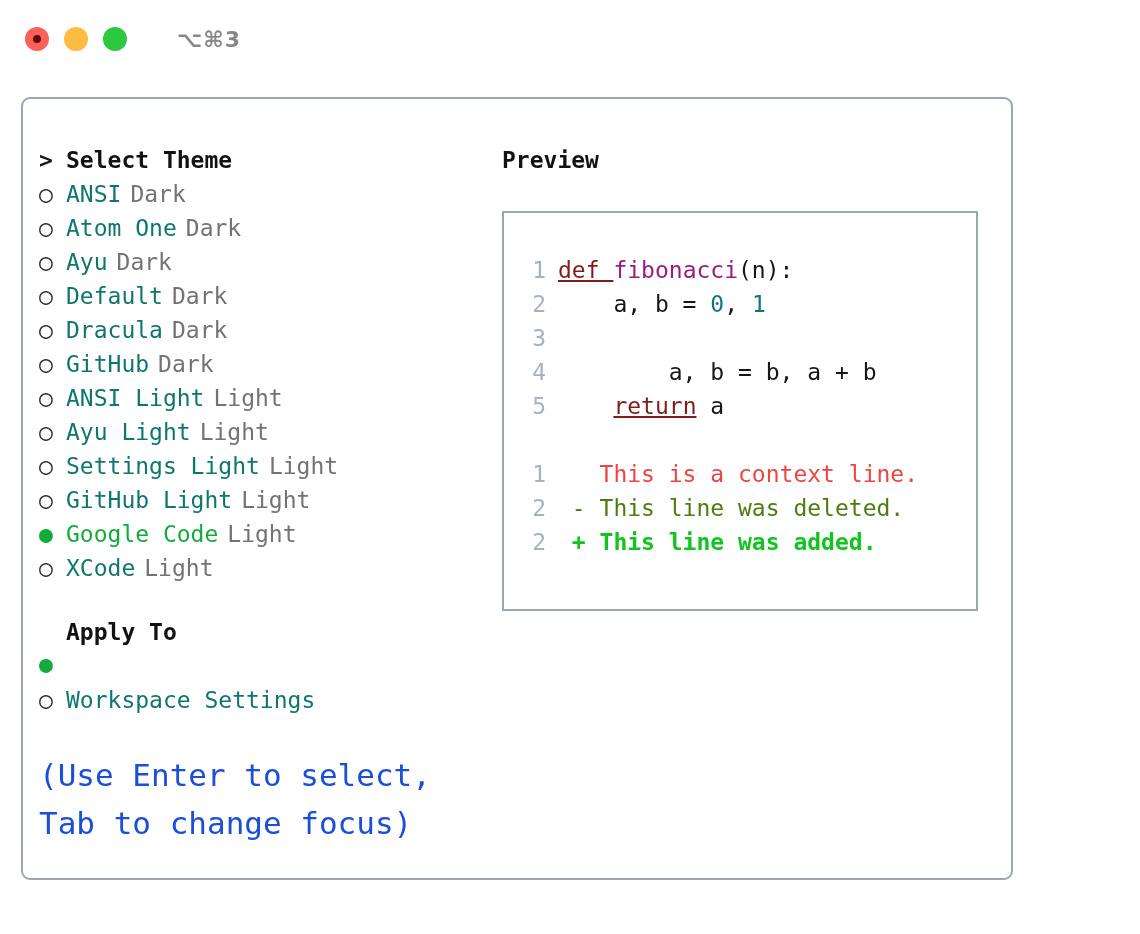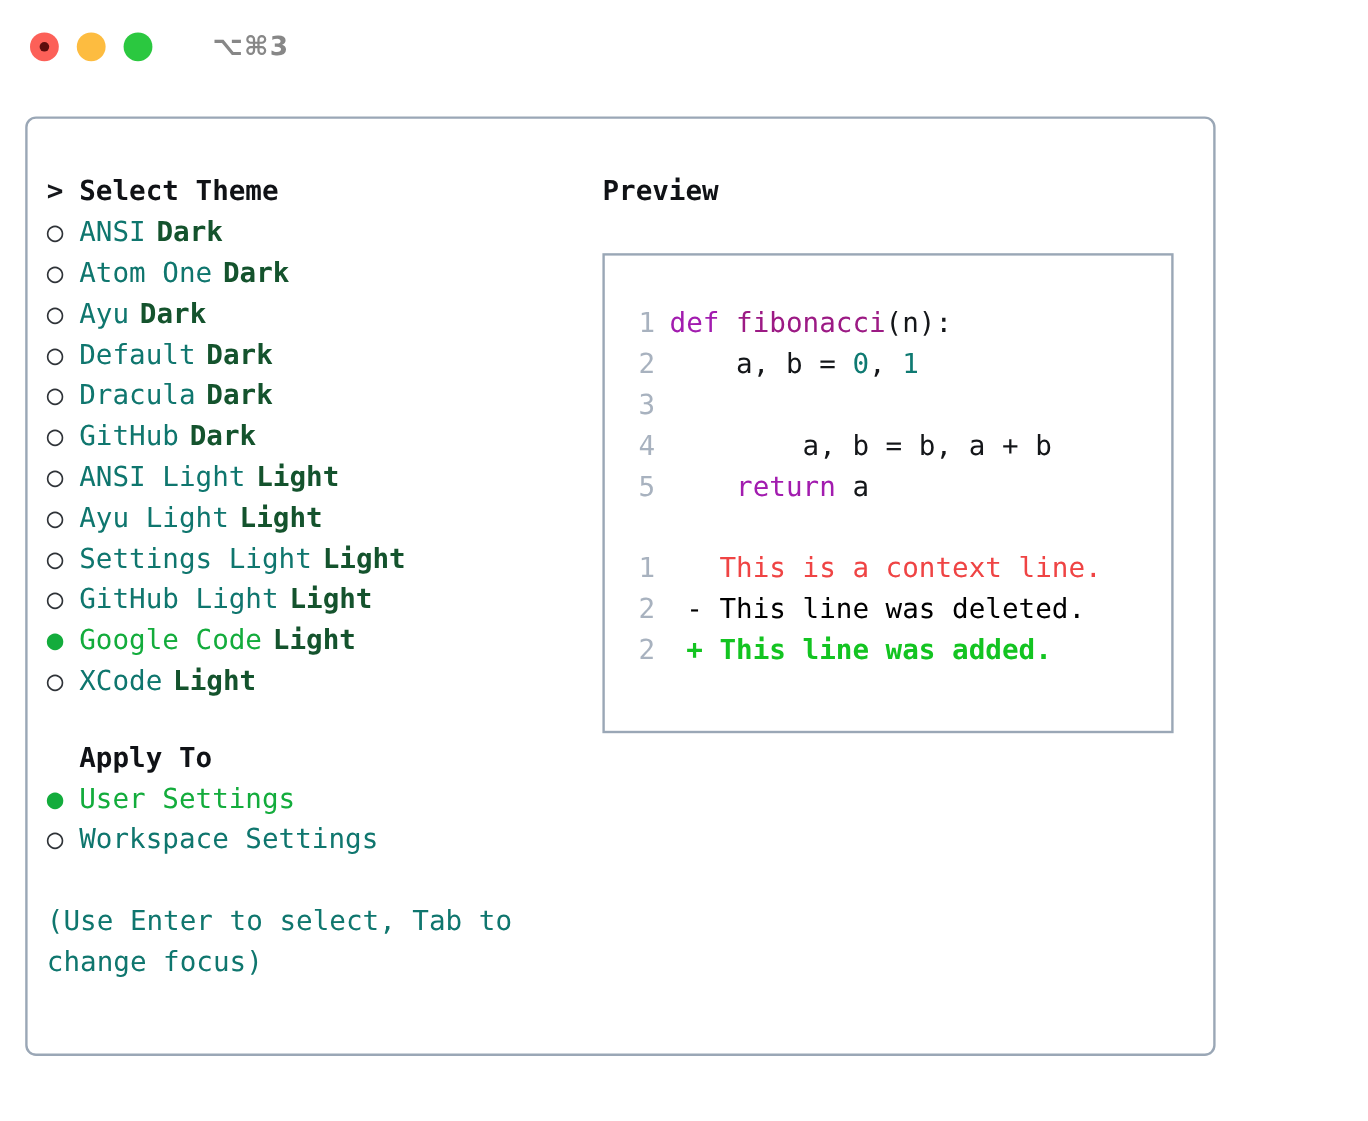--- a/index.html
+++ b/index.html
@@ -94,32 +94,31 @@
   }
   .marker.caret   { color: #16181c; font-weight: bold; }
   .marker.hollow  { color: #2f3338; }
   .marker.filled  { color: #13ac3c; }
   .marker.blank   { color: transparent; }
 
   .label { color: #0f766e; }
   .label.head { color: #101216; font-weight: bold; }
   .label.sel  { color: #13ac3c; text-align: center; }
   .tag {
-    color: #14532d;
+    color: #737373;
     margin-left: 9px;
-    font-weight: bold;
   }
 
   .spacer-sm { height: 30px; }
 
   .hint {
     margin-top: 30px;
-    font-size: 23px;
-    line-height: 34px;
-    color: #0f766e;
+    font-size: 31px;
+    line-height: 48px;
+    color: #1d4ed8;
     max-width: 415px;
   }
 
   
   .right-col {
     position: absolute;
     left: 479px; top: 48px;
     width: 490px;
   }
   .preview-title {
@@ -145,26 +144,26 @@
   }
   .lineno {
     flex: 0 0 30px;
     width: 30px;
     text-align: right;
     color: #a8b2bf;
     margin-right: 12px;
   }
   .blankline { height: 34px; }
 
-  .tok-kw   { color: #a21caf; }
+  .tok-kw   { color: #7f1d1d; text-decoration: underline; }
   .tok-fn   { color: #9c1a84; }
   .tok-num  { color: #0f7a72; }
   .tok-txt  { color: #141619; }
   .tok-ctx  { color: #ef4444; }
-  .tok-del  { color: #000000; }
+  .tok-del  { color: #4d7c0f; }
   .tok-add  { color: #13c421; font-weight: bold; }
 </style>
 </head>
 <body>
 
 <div class="window">
 
   <div class="titlebar">
     <div class="dots">
       <div class="dot red"></div>
@@ -200,21 +199,21 @@
           </div>
 
         <div class="spacer-sm"></div>
 
         <div class="row">
           <span class="marker blank">○</span>
           <span class="label head">Apply To</span>
         </div>
 
         <div id="apply-list">
-            <div class="row"><span class="marker filled">●</span><span class="label sel">User Settings</span></div>
+            <div class="row"><span class="marker filled">●</span></div>
             <div class="row"><span class="marker hollow">○</span><span class="label">Workspace Settings</span></div>
           </div>
 
         <div class="hint">(Use Enter to select, Tab to change focus)</div>
       </div>
 
       <div class="right-col">
         <div class="preview-title">Preview</div>
 
         <div class="codebox">

